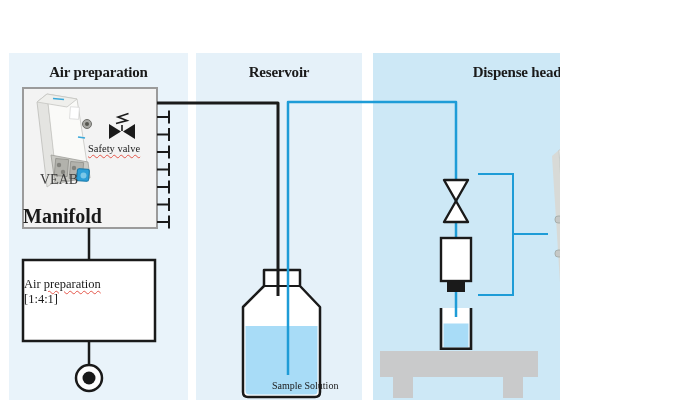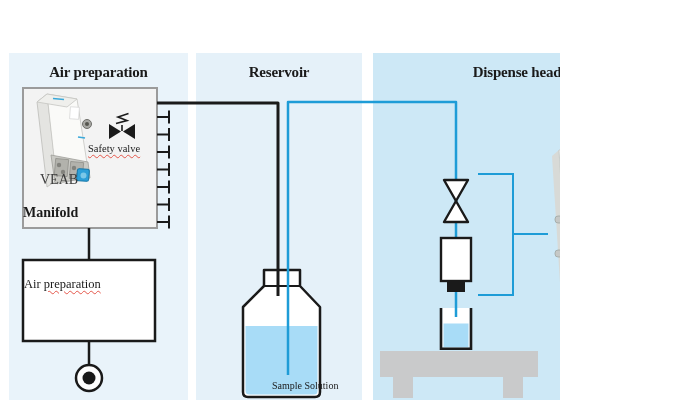--- a/index.html
+++ b/index.html
@@ -11,21 +11,21 @@
   .panel-air{left:9px;width:179px;background:var(--panel-air,#e9f3fa);}
   .panel-res{left:196px;width:166px;background:var(--panel-res,#e5f1f9);}
   .panel-disp{left:373px;width:288px;background:var(--panel-disp,#cde8f6);}
   .panel-title{
     position:absolute;top:11px;left:0;width:100%;text-align:center;
     font-size:15px;font-weight:bold;letter-spacing:-0.2px;
   }
   .overlay{position:absolute;left:0;top:0;z-index:2;}
   .txt{position:absolute;z-index:3;line-height:1.15;}
   .veab-label{left:40px;top:144px;width:44px;font-size:14px;color:#3c3c3c;}
-  .manifold-label{left:23px;top:177px;width:134px;font-size:14px;font-weight:bold;}
+  .manifold-label{left:23px;top:177px;width:134px;font-size:20px;font-weight:bold;}
   .safety-label{left:88px;top:115px;width:72px;font-size:10.5px;}
   .iso-text{left:24px;top:249px;width:130px;font-size:12.5px;line-height:15px;}
   .sample-label{left:243px;top:352px;width:77px;font-size:10px;padding-left:29px;}
   .squiggle{
     text-decoration-line:underline;text-decoration-style:wavy;
     text-decoration-color:var(--squiggle,#e4574b);
     text-decoration-thickness:0.8px;text-underline-offset:2px;
   }
   .stroke-black{stroke:var(--tube-black,#1a1a1a);}
   .stroke-blue{stroke:var(--tube-blue,#1e9cd7);}
@@ -200,16 +200,17 @@
       <rect x="577.5" y="294" width="4" height="31" fill="#979da0" stroke="#6e7478" stroke-width="0.5"></rect>
     </g>
   </svg>
 
   <div class="txt veab-label">VEAB</div>
   <div class="txt manifold-label">Manifold</div>
   <div class="txt safety-label squiggle">Safety valve</div>
 
   <div class="txt iso-text">
     <div><span>Air </span><span class="squiggle">preparation</span></div>
+    <div>[1:4:1]</div>
   </div>
 
   <div class="txt sample-label">Sample Solution</div>
 </div>
 
 </body></html>

